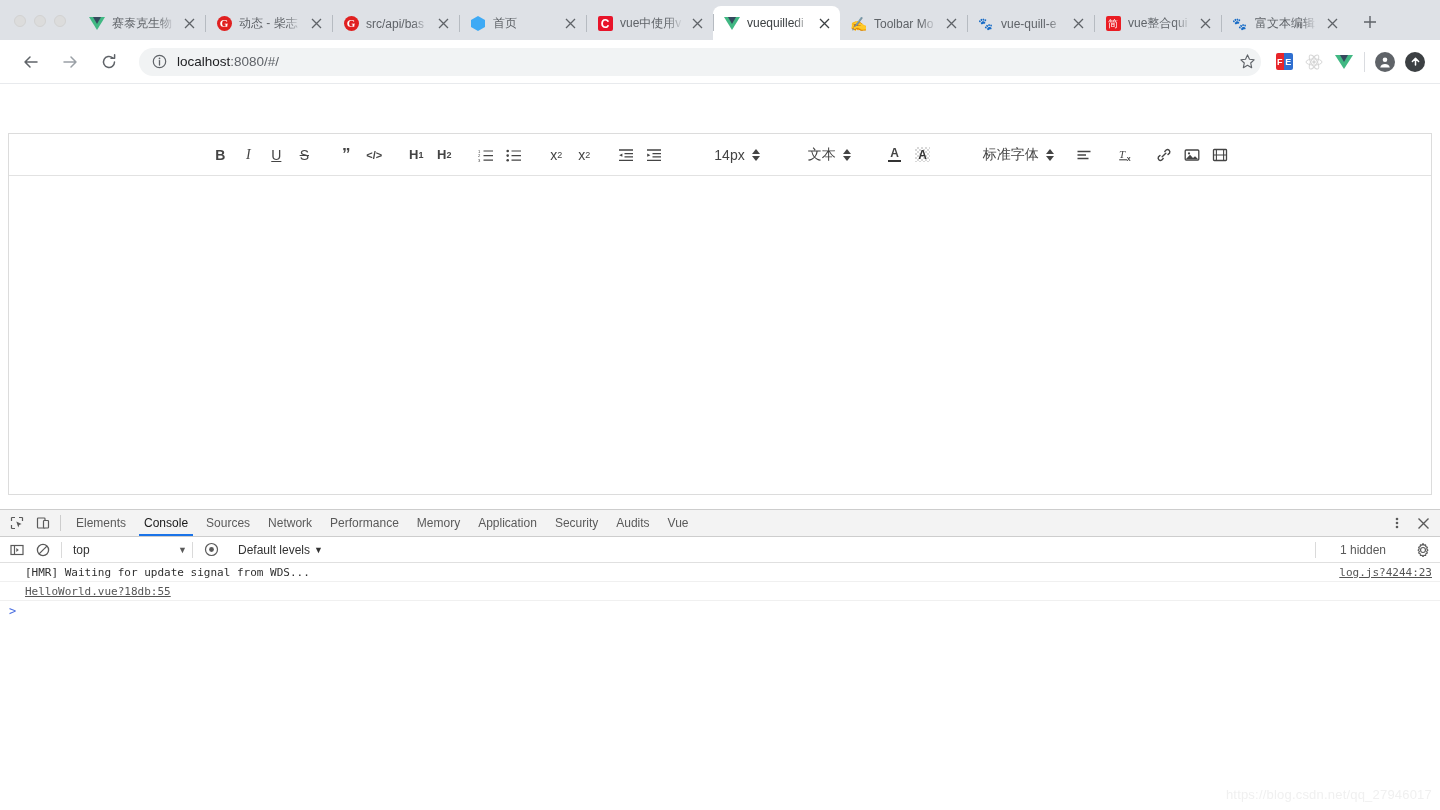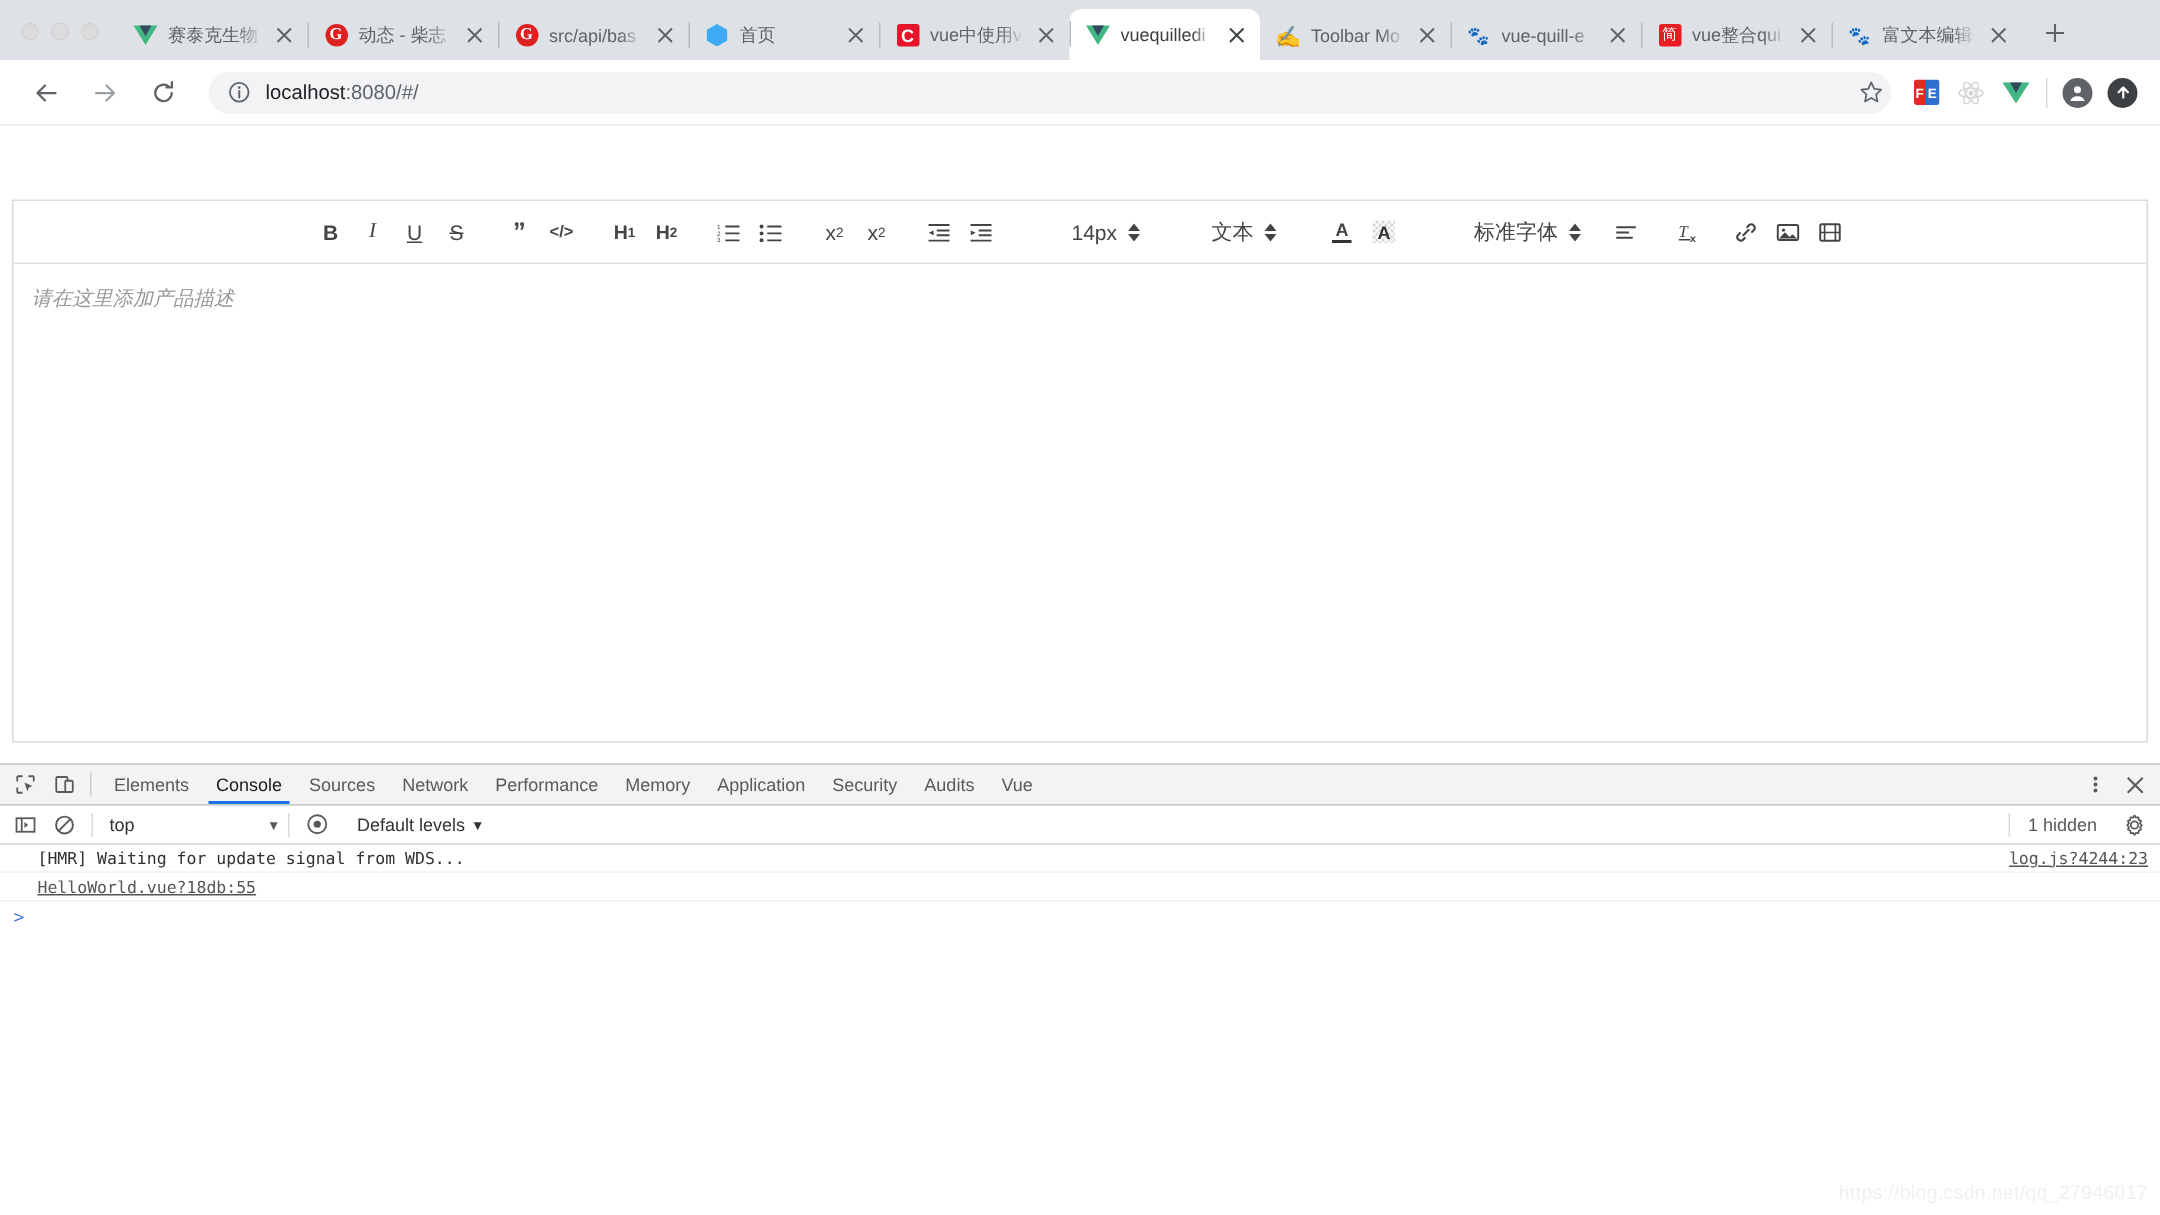--- a/index.html
+++ b/index.html
@@ -175,21 +175,21 @@
     font-style: italic;
     color: #999;
     font-size: 13.5px;
     font-family: "Liberation Sans", sans-serif;
   }
 
   
   .devtools {
     flex: 1;
     border-top: 1px solid #cdcdcd;
-    background: #14532d;
+    background: #a21caf;
     display: flex; flex-direction: column;
     min-height: 0;
   }
   .dt-tabbar {
     height: 27px;
     display: flex; align-items: stretch;
     border-bottom: 1px solid #cdcdcd;
     background: #f3f3f3;
     padding-left: 4px;
   }
@@ -235,21 +235,21 @@
     border-radius: 2px;
     font-size: 12px;
     color: #9a9a9a;
     display:flex; align-items:center;
     padding: 0 5px;
     margin-left: 4px;
     background:#fff;
   }
   .levels { font-size: 12px; color: #333; margin-left: 14px; display:flex; align-items:center; gap:4px;}
   .levels .car { font-size:9px; }
-  .cb-right { margin-left:auto; display:flex; align-items:center; gap:4px; }
+  .cb-right { margin-left:auto; display:flex; align-items:center; gap:16px; }
   .hidden-count { font-size:12px; color:#5a5a5a; padding-right:8px;}
   .cb-gear { width:26px;height:22px;display:flex;align-items:center;justify-content:center;color:#5a5a5a;}
   .cb-rsep { width:1px;height:16px;background:#dadada;margin-right:8px;}
 
   .console-body { flex:1; background:#fff; overflow:hidden; }
   .log-row {
     display: flex; align-items: center;
     min-height: 19px;
     border-bottom: 1px solid #f0f0f0;
     font-family: "DejaVu Sans Mono", monospace;
@@ -660,23 +660,20 @@
             <div class="tb-btn">
               <svg width="16" height="16" viewBox="0 0 16 16">
                 <rect x="1.5" y="2.5" width="13" height="11" rx="0.8" stroke="#444" stroke-width="1.3" fill="none"></rect>
                 <path d="M4.4 2.5 V13.5 M11.6 2.5 V13.5 M1.5 8 H14.5" stroke="#444" stroke-width="1.1"></path>
               </svg>
             </div>
           </div>
 
         </div>
 
-        <div class="ql-editor">
-          <span class="ql-placeholder">请在这里添加产品描述</span>
-        </div>
       </div>
     </div>
 
     <div class="devtools">
 
       <div class="dt-tabbar">
         <div class="dt-icbtn">
           <svg width="14" height="14" viewBox="0 0 14 14">
             <path d="M1.5 1.5 H5 M1.5 1.5 V5 M12.5 1.5 H9 M12.5 1.5 V5 M1.5 12.5 H5 M1.5 12.5 V9" stroke="#5a5a5a" stroke-width="1.2" fill="none"></path>
             <path d="M6.3 5.6 L11.6 8 L9.2 9 L8.3 11.6 Z" fill="#5a5a5a"></path>

